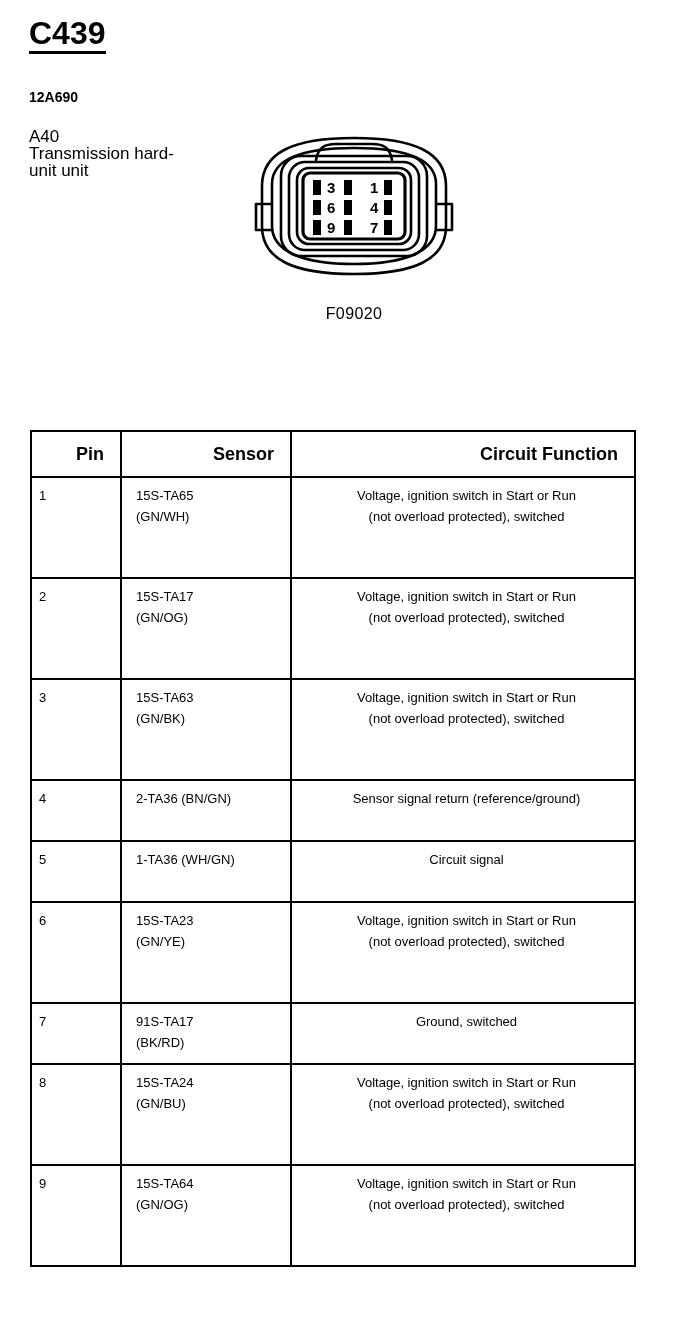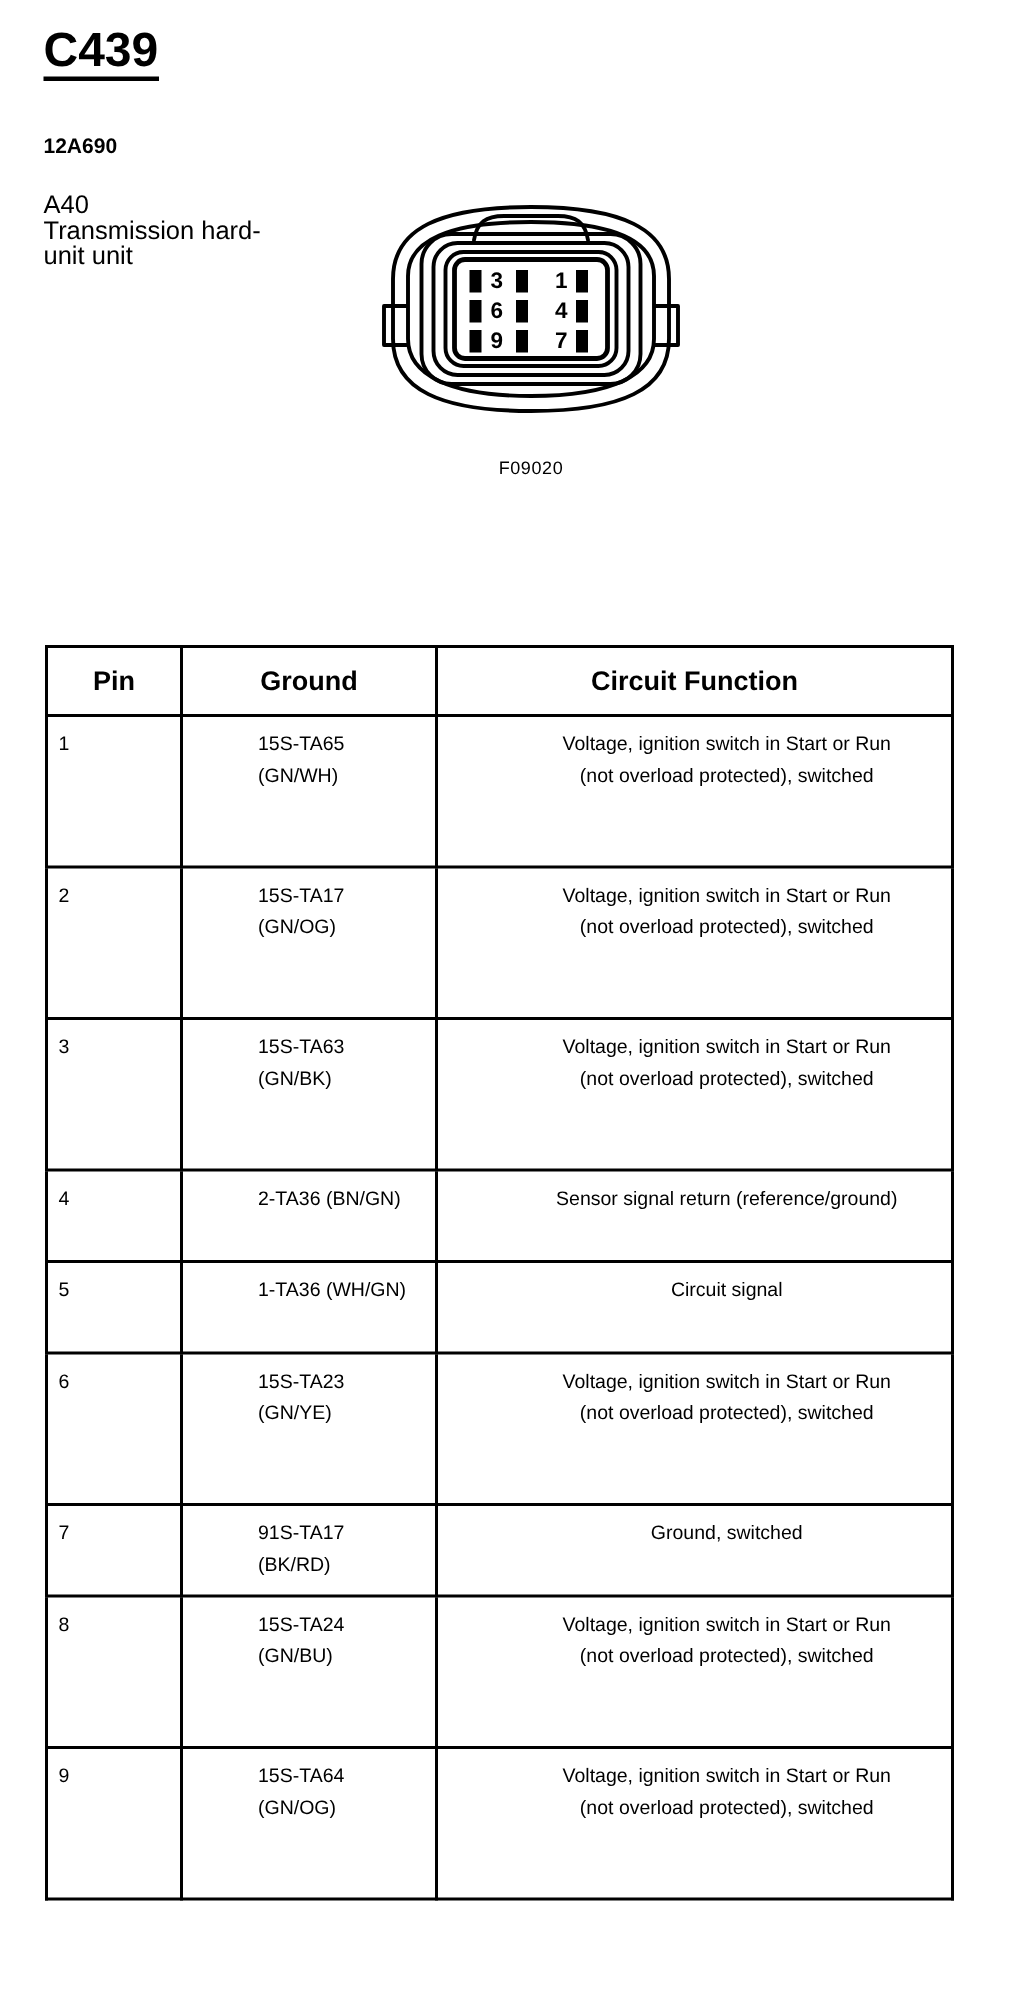--- a/index.html
+++ b/index.html
@@ -57,21 +57,21 @@
   }
   #connector-figure svg {
     display: block;
   }
   #figure-caption {
     position: absolute;
     left: 232px;
     top: 305px;
     width: 244px;
     text-align: center;
-    font-size: 12px;
+    font-size: 16px;
     letter-spacing: 0.4px;
   }
 
   
   .pin-label {
     position: absolute;
     font-size: 15px;
     font-weight: bold;
     line-height: 15px;
     font-family: "Liberation Sans", sans-serif;
@@ -90,21 +90,21 @@
   #pin-table col.c-ckt   { width: 170px; }
   #pin-table col.c-func  { width: 344px; }
 
   #pin-table th,
   #pin-table td {
     border: 2px solid #000;
     vertical-align: top;
     padding: 0;
   }
   #pin-table thead th {
-    text-align: center;
+    text-align: right;
     font-size: 18px;
     font-weight: bold;
     height: 44px;
     line-height: 44px;
     padding: 0 16px;
   }
   #pin-table tbody td {
     font-size: 13px;
     line-height: 21px;
     padding: 7px 8px 4px 8px;
@@ -114,21 +114,21 @@
   }
   #pin-table tbody td.ckt-cell {
     padding-left: 14px;
   }
   #pin-table tbody td.func-cell {
     padding-left: 15px;
     text-align: center;
   }
   .r-tall  { height: 101px; }
   .r-short { height: 61px; }
-  .fn-line { display: block; white-space: nowrap; margin-left: 36px; }
+  .fn-line { display: block; white-space: nowrap; }
 </style>
 </head>
 <body>
 
 <div id="connector-id">C439</div>
 
 <div id="part-number">12A690</div>
 
 <div id="description">
   <div>A40</div>
@@ -199,21 +199,21 @@
 
 <table id="pin-table">
   <colgroup>
     <col class="c-pin">
       <col class="c-ckt">
       <col class="c-func">
   </colgroup>
   <thead>
     <tr>
       <th>Pin</th>
-      <th>Ground</th>
+      <th>Sensor</th>
       <th>Circuit Function</th>
     </tr>
   </thead>
   <tbody>
       <tr class="r-tall">
         <td class="pin-cell">1</td>
         <td class="ckt-cell">
           <span class="fn-line">15S-TA65</span>
           <span class="fn-line">(GN/WH)</span>
         </td>

